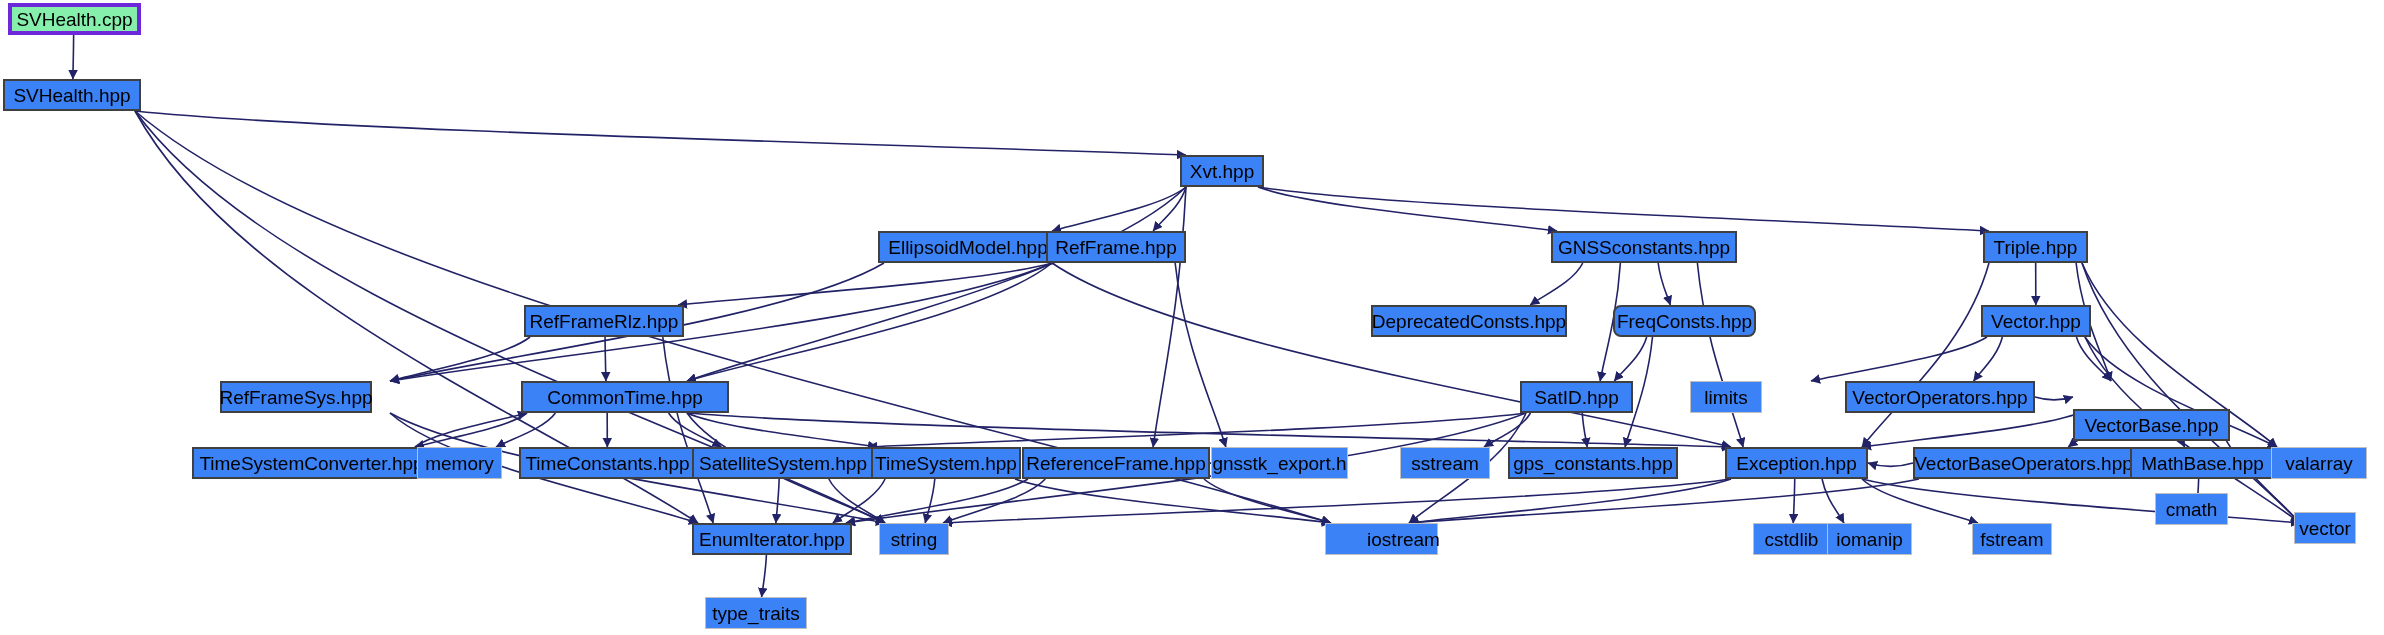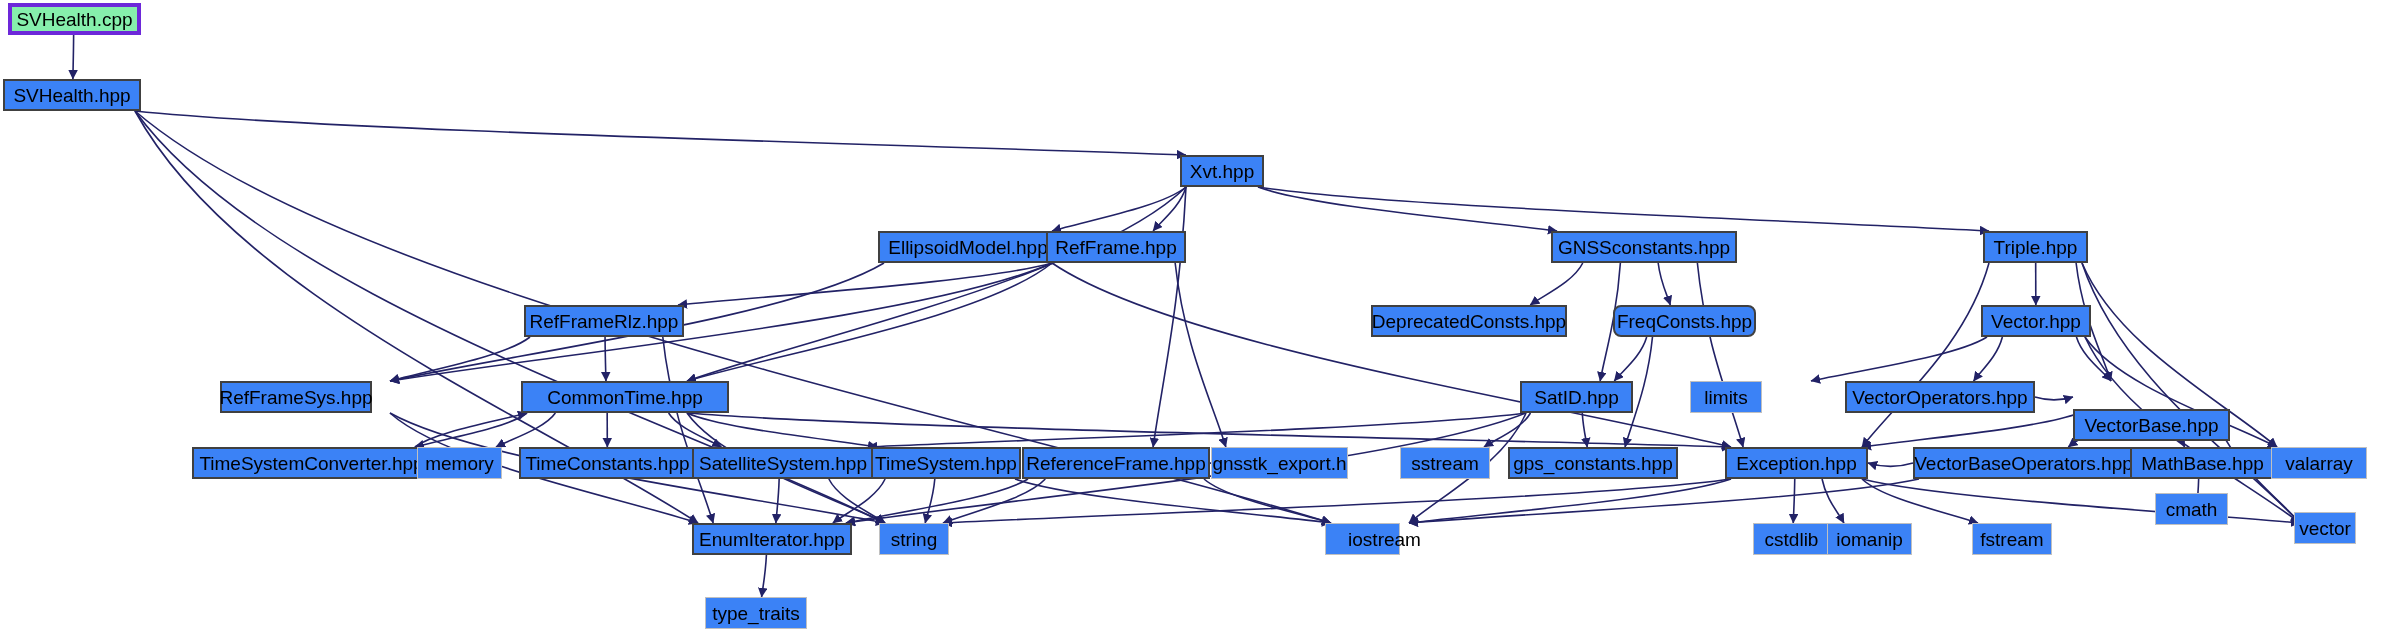--- a/index.html
+++ b/index.html
@@ -165,21 +165,21 @@
       <div class="node proj" style="left: 1022px; top: 447px; width: 188px;">ReferenceFrame.hpp</div>
       <div class="node sys" style="left: 1211px; top: 447px; width: 137px; text-align: right;">gnsstk_export.h</div>
       <div class="node sys" style="left: 1400px; top: 447px; width: 90px;">sstream</div>
       <div class="node proj" style="left: 1508px; top: 447px; width: 170px;">gps_constants.hpp</div>
       <div class="node proj" style="left: 1725px; top: 447px; width: 143px;">Exception.hpp</div>
       <div class="node proj" style="left: 1913px; top: 447px; width: 221px;">VectorBaseOperators.hpp</div>
       <div class="node proj" style="left: 2130px; top: 447px; width: 145px;">MathBase.hpp</div>
       <div class="node sys" style="left: 2271px; top: 447px; width: 96px;">valarray</div>
       <div class="node proj" style="left: 692px; top: 523px; width: 160px;">EnumIterator.hpp</div>
       <div class="node sys" style="left: 879px; top: 523px; width: 70px;">string</div>
-      <div class="node sys" style="left: 1325px; top: 523px; width: 75px; padding-left: 44px;">iostream</div>
+      <div class="node sys" style="left: 1325px; top: 523px; width: 113px; padding-left: 44px;">iostream</div>
       <div class="node sys" style="left: 1753px; top: 523px; width: 77px;">cstdlib</div>
       <div class="node sys" style="left: 1827px; top: 523px; width: 85px;">iomanip</div>
       <div class="node sys" style="left: 1972px; top: 523px; width: 80px;">fstream</div>
       <div class="node sys" style="left: 2155px; top: 493px; width: 73px;">cmath</div>
       <div class="node sys" style="left: 2294px; top: 512px; width: 62px;">vector</div>
       <div class="node sys" style="left: 705px; top: 597px; width: 102px;">type_traits</div>
     </div>
 </div>
 
 </body></html>

